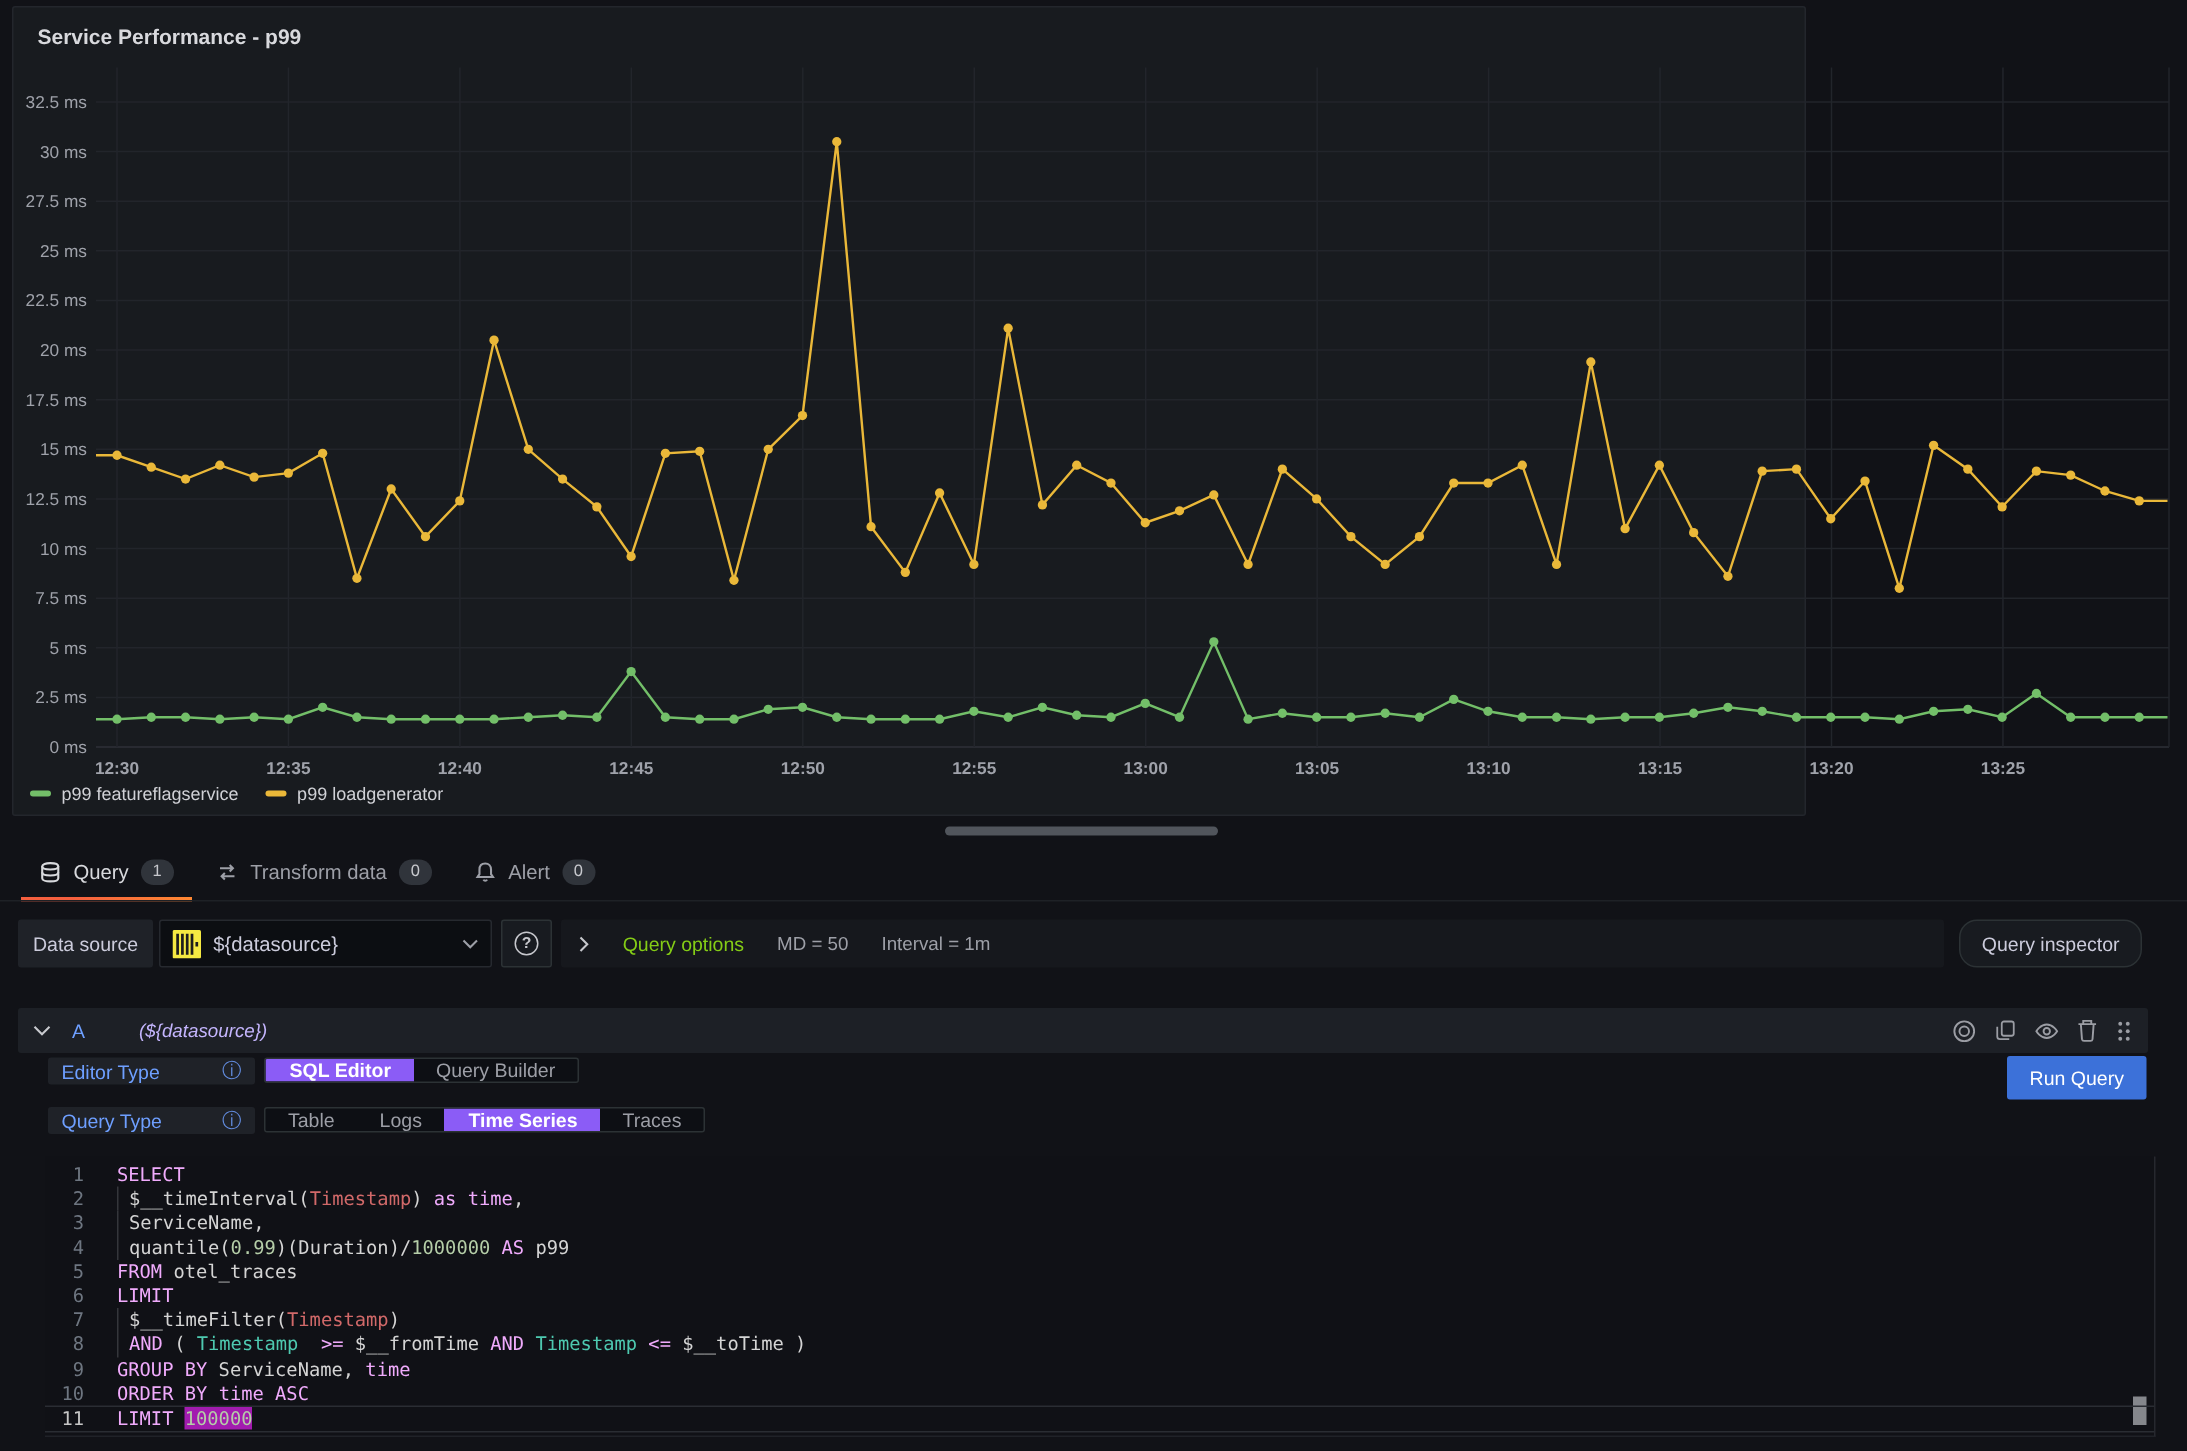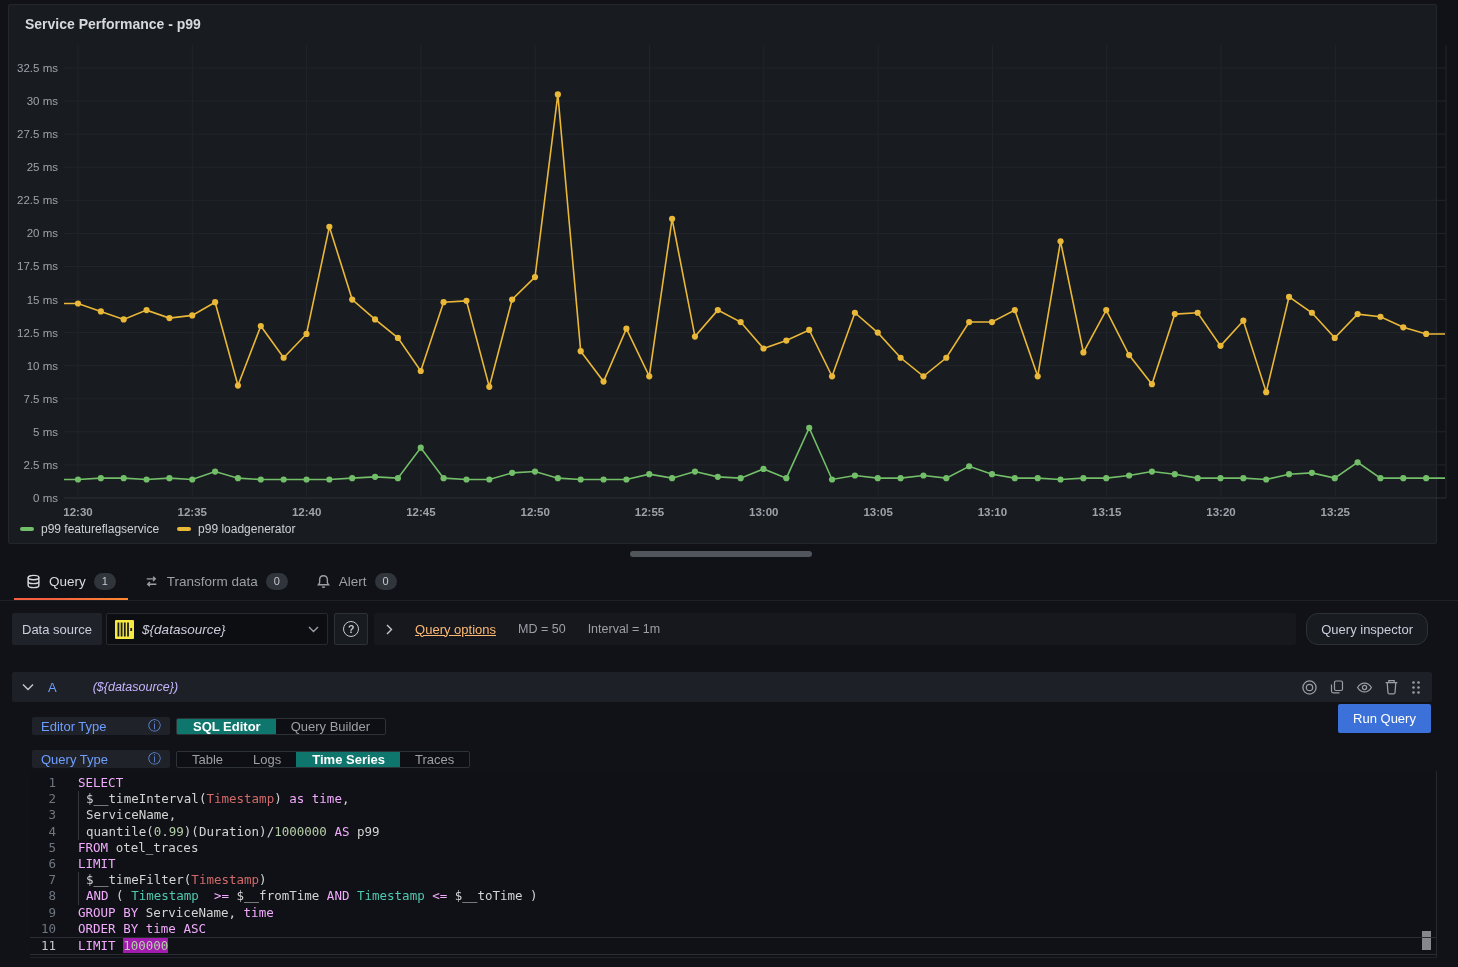--- a/index.html
+++ b/index.html
@@ -1,21 +1,21 @@
 <!DOCTYPE html>
 <html><head>
 <meta charset="utf-8">
 <style>
   * { margin:0; padding:0; box-sizing:border-box; }
   html,body { background:#111217; }
   body { font-family:"Liberation Sans", sans-serif; color:#ccccdc; }
   #page { position:relative; width:1458px; height:967px; background:#111217; overflow:hidden; }
 
   
-  .panel { position:absolute; left:8px; top:4px; width:1429px; height:540px;
+  .panel { position:absolute; left:8px; top:4px; width:1196px; height:540px;
            background:#181b1f; border:1px solid #23262c; border-radius:2px; }
   .panel-title { position:absolute; left:16px; top:11px; font-size:14px; font-weight:600; color:#d8d9dd; }
   #chart-svg { position:absolute; left:0; top:0; width:1458px; height:545px; }
   .legend { position:absolute; left:20px; top:522px; display:flex; gap:18px; align-items:flex-start; }
   .legend-item { display:flex; align-items:center; gap:7px; font-size:12px; color:#d0d1d6; cursor:pointer; }
   .legend-dash { width:14px; height:4px; border-radius:2px; display:inline-block; }
 
   
   .hscroll { position:absolute; left:630px; top:551px; width:182px; height:6px; border-radius:3px; background:#51555c; }
 
@@ -30,49 +30,49 @@
                        background:linear-gradient(90deg,#f55f3e 30%,#ff8833 99%); }
   .badge { background:#30343b; color:#c7c8cd; border-radius:9px; min-width:22px; height:17px;
            display:inline-flex; align-items:center; justify-content:center; font-size:11px; padding:0 7px; }
 
   
   .ds-row { position:absolute; left:12px; top:613px; width:1416px; height:32px; display:flex; align-items:center; }
   .chip { background:#1f2228; border-radius:2px; height:32px; display:flex; align-items:center;
           padding:0 10px; font-size:13px; color:#ccccdc; }
   .ds-select { width:222px; height:32px; margin-left:4px; background:#0c0e12; border:1px solid #26292f; border-radius:2px;
                display:flex; align-items:center; gap:8px; padding:0 8px; cursor:pointer; }
-  .ds-select .val { flex:1; font-size:13.5px; color:#ccccdc;font-style:italic; }
+  .ds-select .val { flex:1; font-size:13.5px; color:#ccccdc; }
   .ch-logo { width:19px; height:19px; border-radius:1px; flex:none; }
   .icon-btn { width:34px; height:32px; margin-left:6px; background:#181b20; border:1px solid #2c3235; border-radius:2px;
               display:flex; align-items:center; justify-content:center; color:#c7c8cd; cursor:pointer; }
   .q-circle { width:16px; height:16px; border:1.4px solid #c7c8cd; border-radius:50%; font-size:10.5px; font-weight:700;
               display:flex; align-items:center; justify-content:center; }
   .opts-bar { flex:1; height:32px; margin-left:6px; background:#16181d; border-radius:2px;
               display:flex; align-items:center; gap:22px; padding:0 12px; }
-  .opts-bar .link { color:#fdba74; font-size:13px; cursor:pointer;text-decoration:underline; }
+  .opts-bar .link { color:#84cc16; font-size:13px; cursor:pointer; }
   .opts-meta { color:#9d9fa7; font-size:12.5px; }
   .btn-secondary { height:32px; margin-left:10px; background:#181b20; border:1px solid #2c3235; border-radius:12px;
                    color:#ccccdc; font-size:13px; padding:0 14px; display:flex; align-items:center; cursor:pointer; }
 
   
   .query-header { position:absolute; left:12px; top:672px; width:1420px; height:30px; background:#1d2026;
                   border-radius:2px; display:flex; align-items:center; padding:0 10px; }
   .query-header .ref { color:#6e9fff; font-size:13px; font-weight:500; margin-left:14px; cursor:pointer; }
   .query-header .hint { color:#c4b5fd; font-size:12.5px; font-style:italic; margin-left:36px; }
   .qh-icons { margin-left:auto; display:flex; align-items:center; gap:11px; color:#9b9da4; }
   .qh-icons svg { cursor:pointer; display:block; }
 
   
-  .ed-row { position:absolute; left:32px; height:30px; display:flex; align-items:flex-end; }
+  .ed-row { position:absolute; left:32px; height:30px; display:flex; align-items:flex-start; }
   .ed-label { width:138px; background:#1f2228; border-radius:2px; display:flex; align-items:center;
               justify-content:space-between; padding:0 9px; font-size:13px; color:#6e9fff; }
   .info-i { font-size:13px; color:#6e9fff; opacity:.85; font-style:normal; }
   .radio-group { margin-left:6px; display:inline-flex; background:#0d0f14; border:1px solid #2c3235; border-radius:2px; overflow:hidden; }
   .radio-opt { display:flex; align-items:center; padding:0 15px; font-size:13px; color:#9d9fa7; cursor:pointer; }
-  .radio-opt.active { background:#0f766e; color:#ffffff; font-weight:600;padding-left:16px; }
+  .radio-opt.active { background:#8b5cf6; color:#ffffff; font-weight:600;padding-left:16px; }
   .btn-primary { position:absolute; top:704px; right:27px; width:93px; height:29px; background:#3c71d9; border:none;
                  border-radius:2px; color:#fff; font-size:13px; font-weight:500; cursor:pointer; font-family:inherit; }
 
   
   .code-editor { position:absolute; left:30px; top:771px; width:1407px; height:187px; background:#101116;
                  border-right:1px solid #26282e; border-bottom:1px solid #202228; padding-top:4px;
                  font-family:"DejaVu Sans Mono", monospace; font-size:12.5px; }
   .code-line { position:relative; display:flex; height:16.2px; line-height:16.2px; white-space:pre; }
   .code-line .ln { width:26px; text-align:right; color:#6e7681; flex:none; }
   .code-line .code-content { margin-left:22px; position:relative; }

